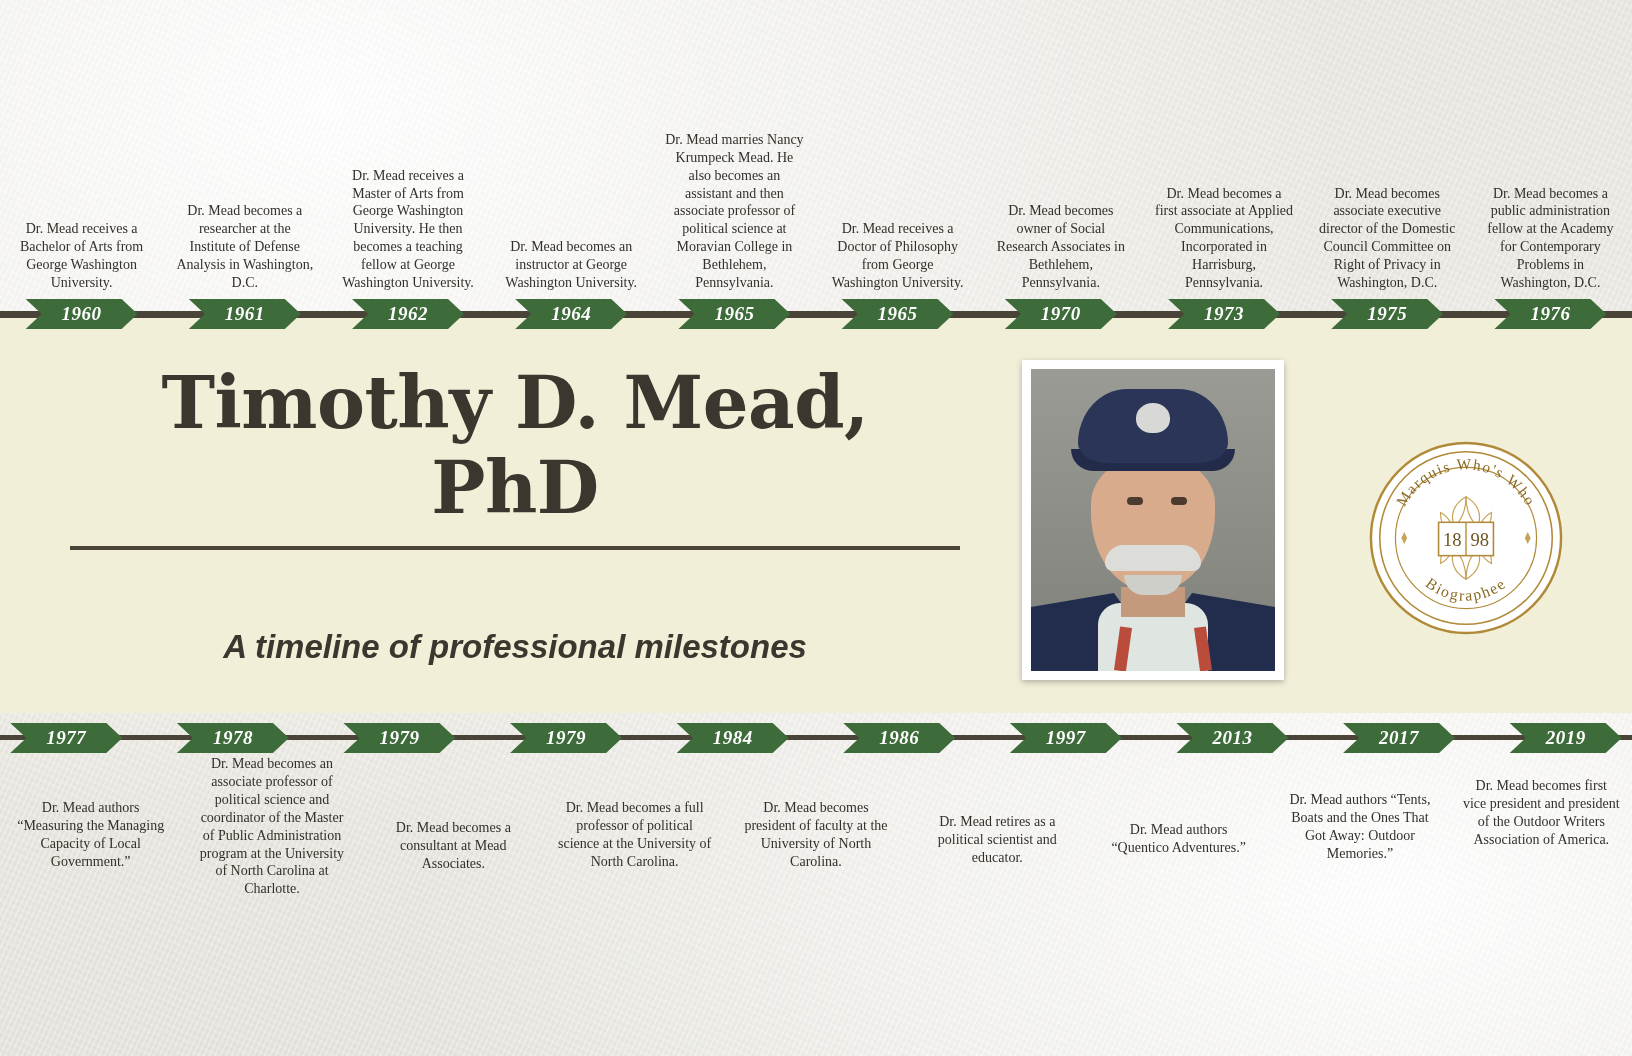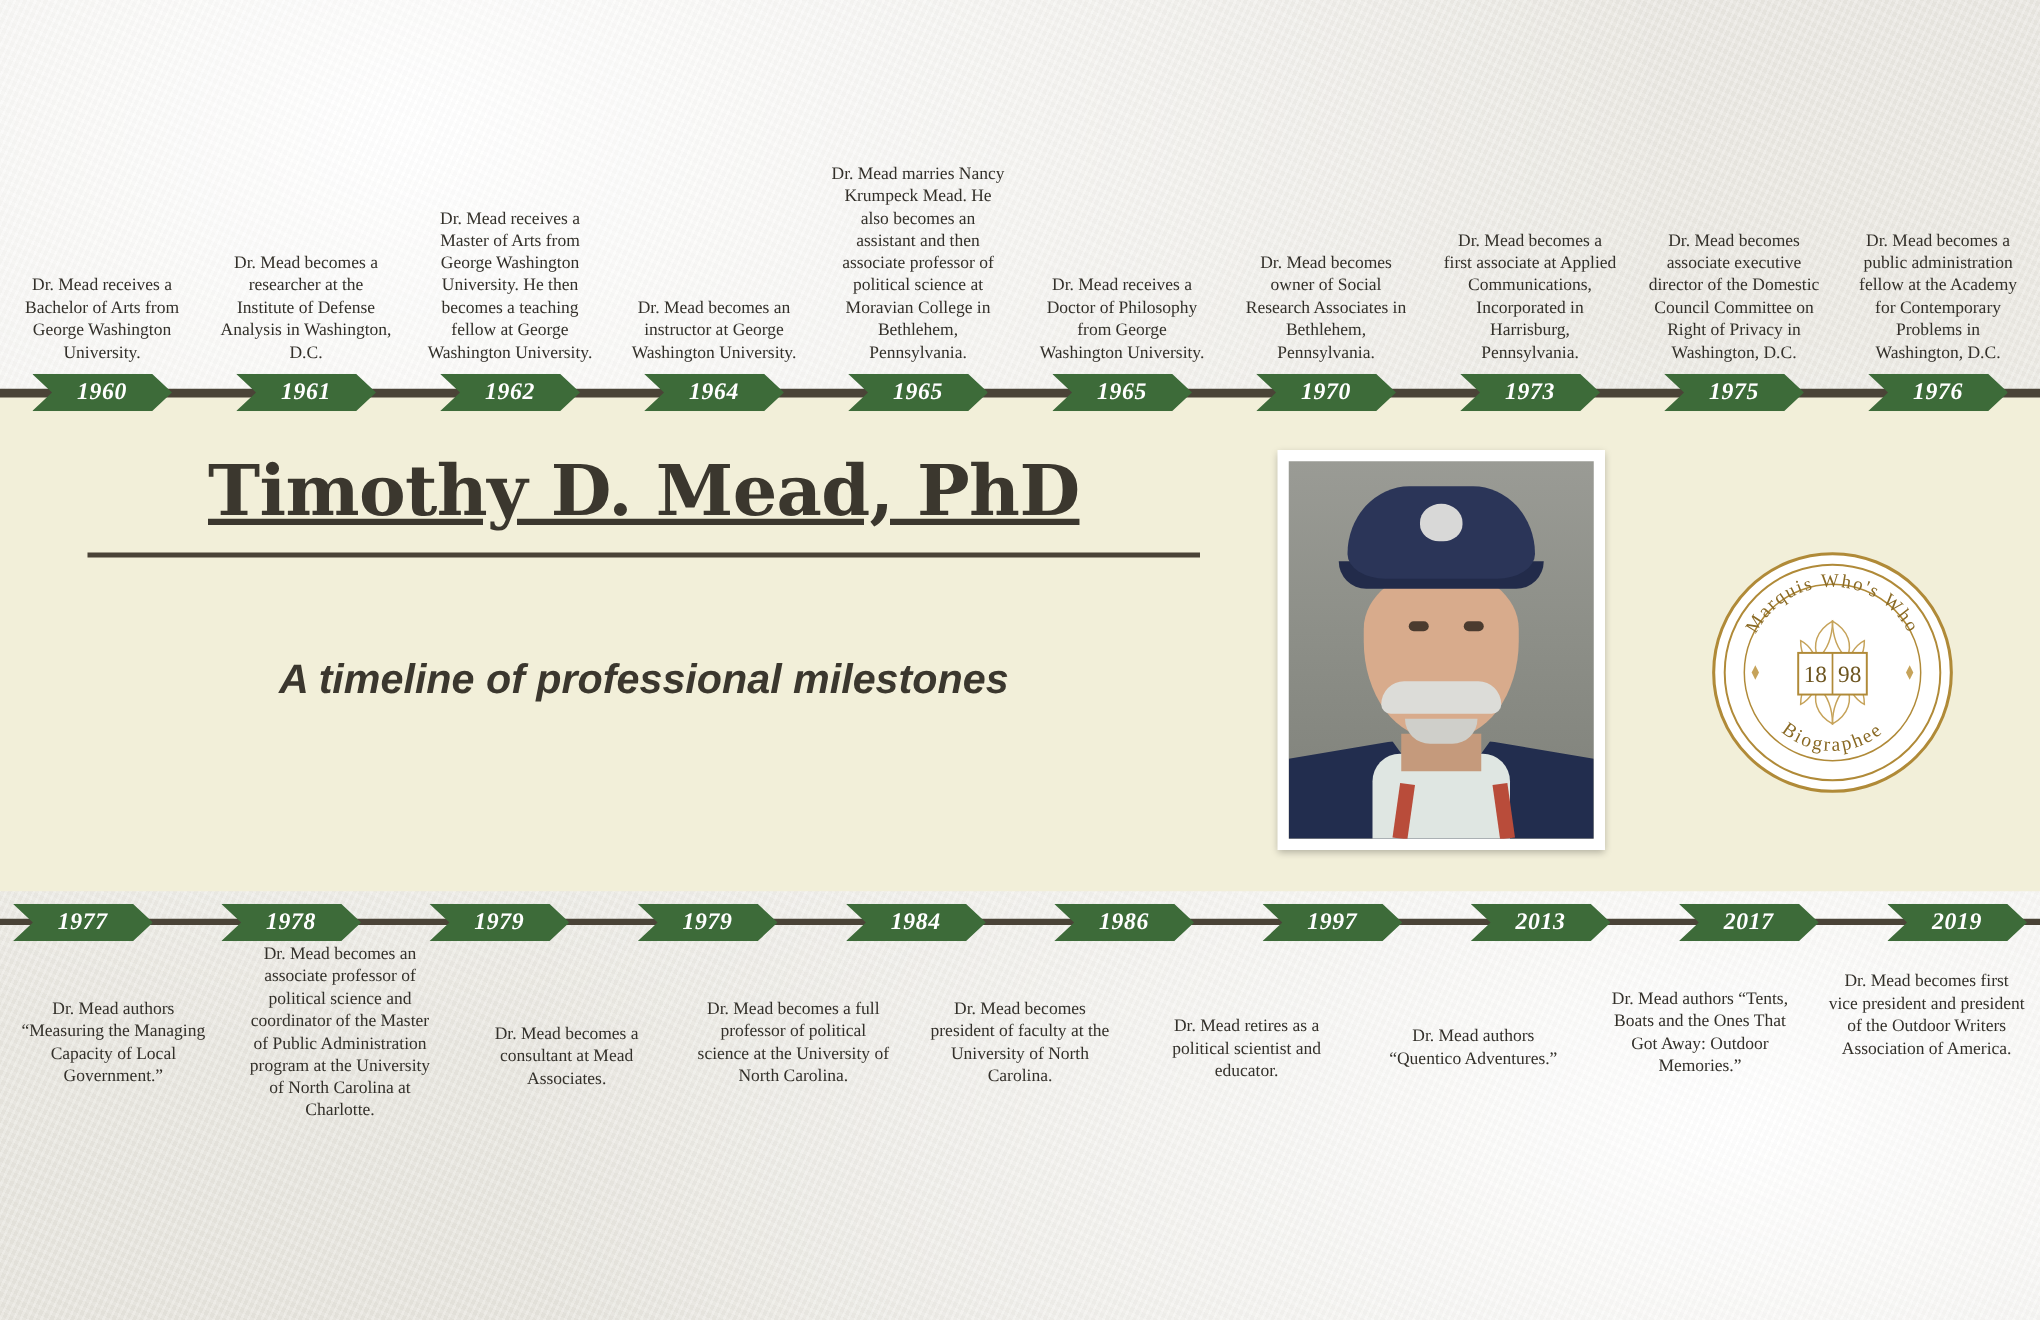--- a/index.html
+++ b/index.html
@@ -132,26 +132,25 @@
     width: 1000px;
     height: 390px;
     z-index: 6;
     padding-left: 70px;
     box-sizing: border-box;
   }
   .hero-name {
     margin: 42px 0 0 0;
     font-family: "DejaVu Serif", serif;
     font-weight: bold;
-    font-size: 56px;
+    font-size: 72px;
     color: #3b372e;
     letter-spacing: -.5px;
     text-align: center;
     width: 890px;
-    text-decoration: underline;
   }
   .hero-rule {
     width: 890px;
     height: 4px;
     background: #4a4337;
     margin: 16px 0 0 0;
   }
   .hero-title {
     width: 890px;
     text-align: center;

